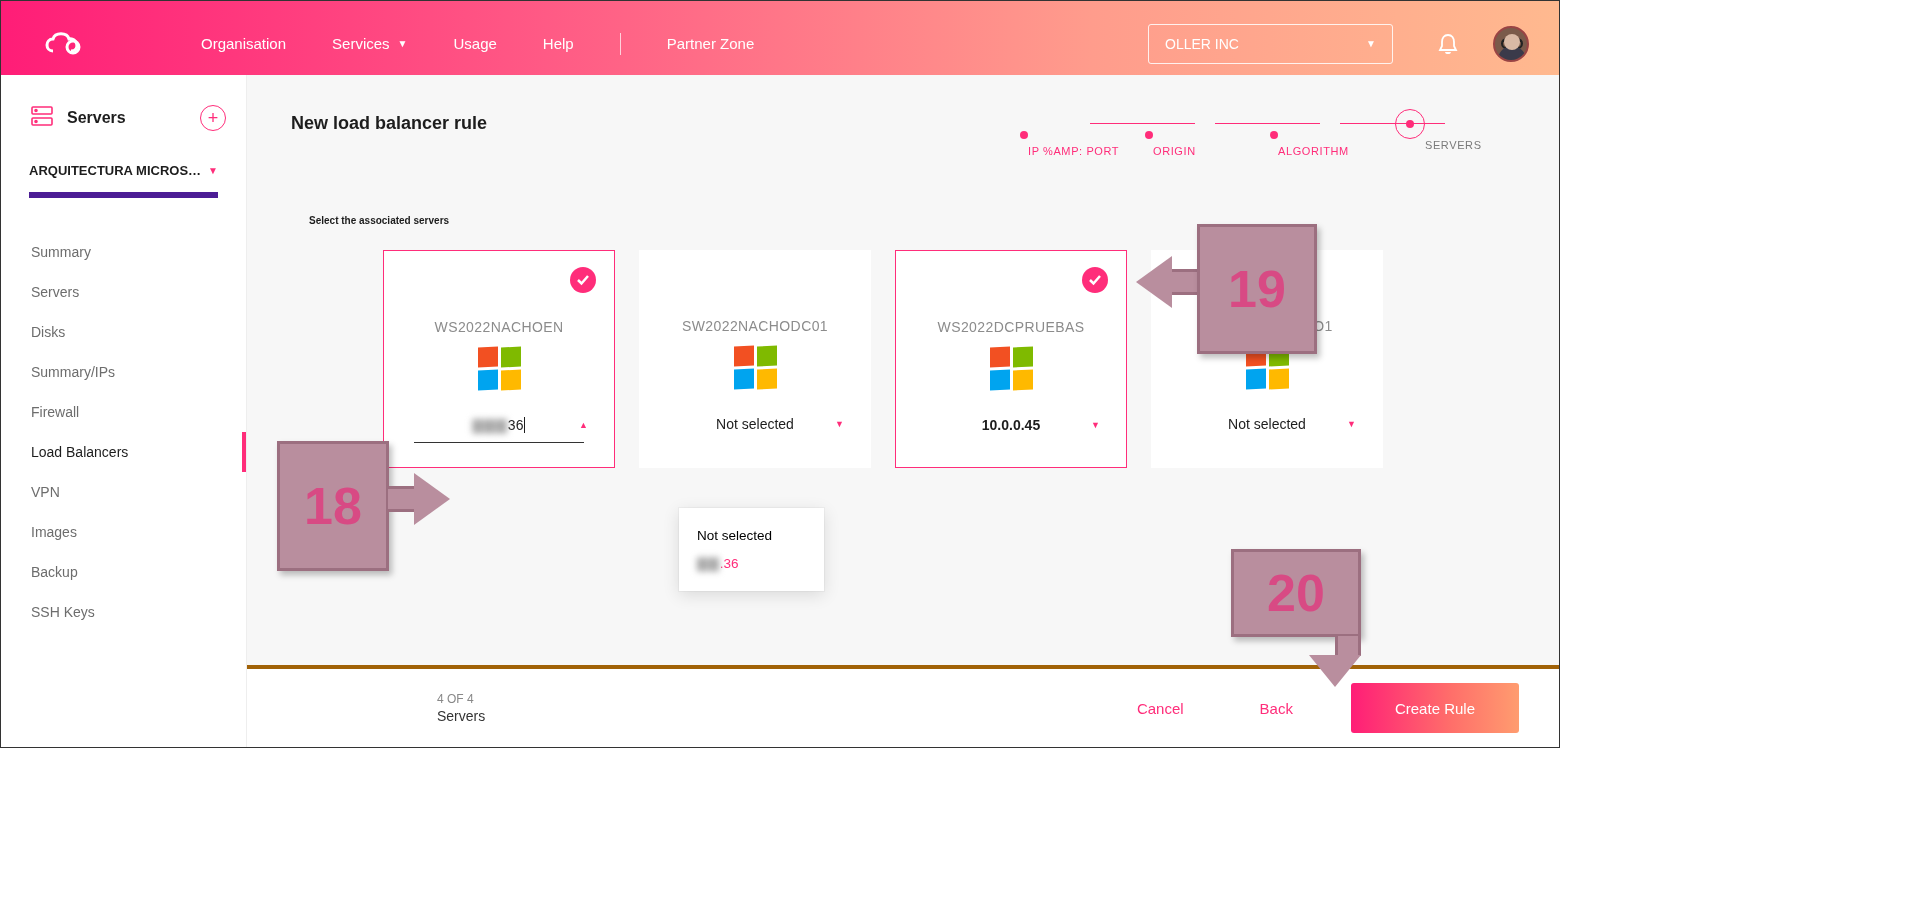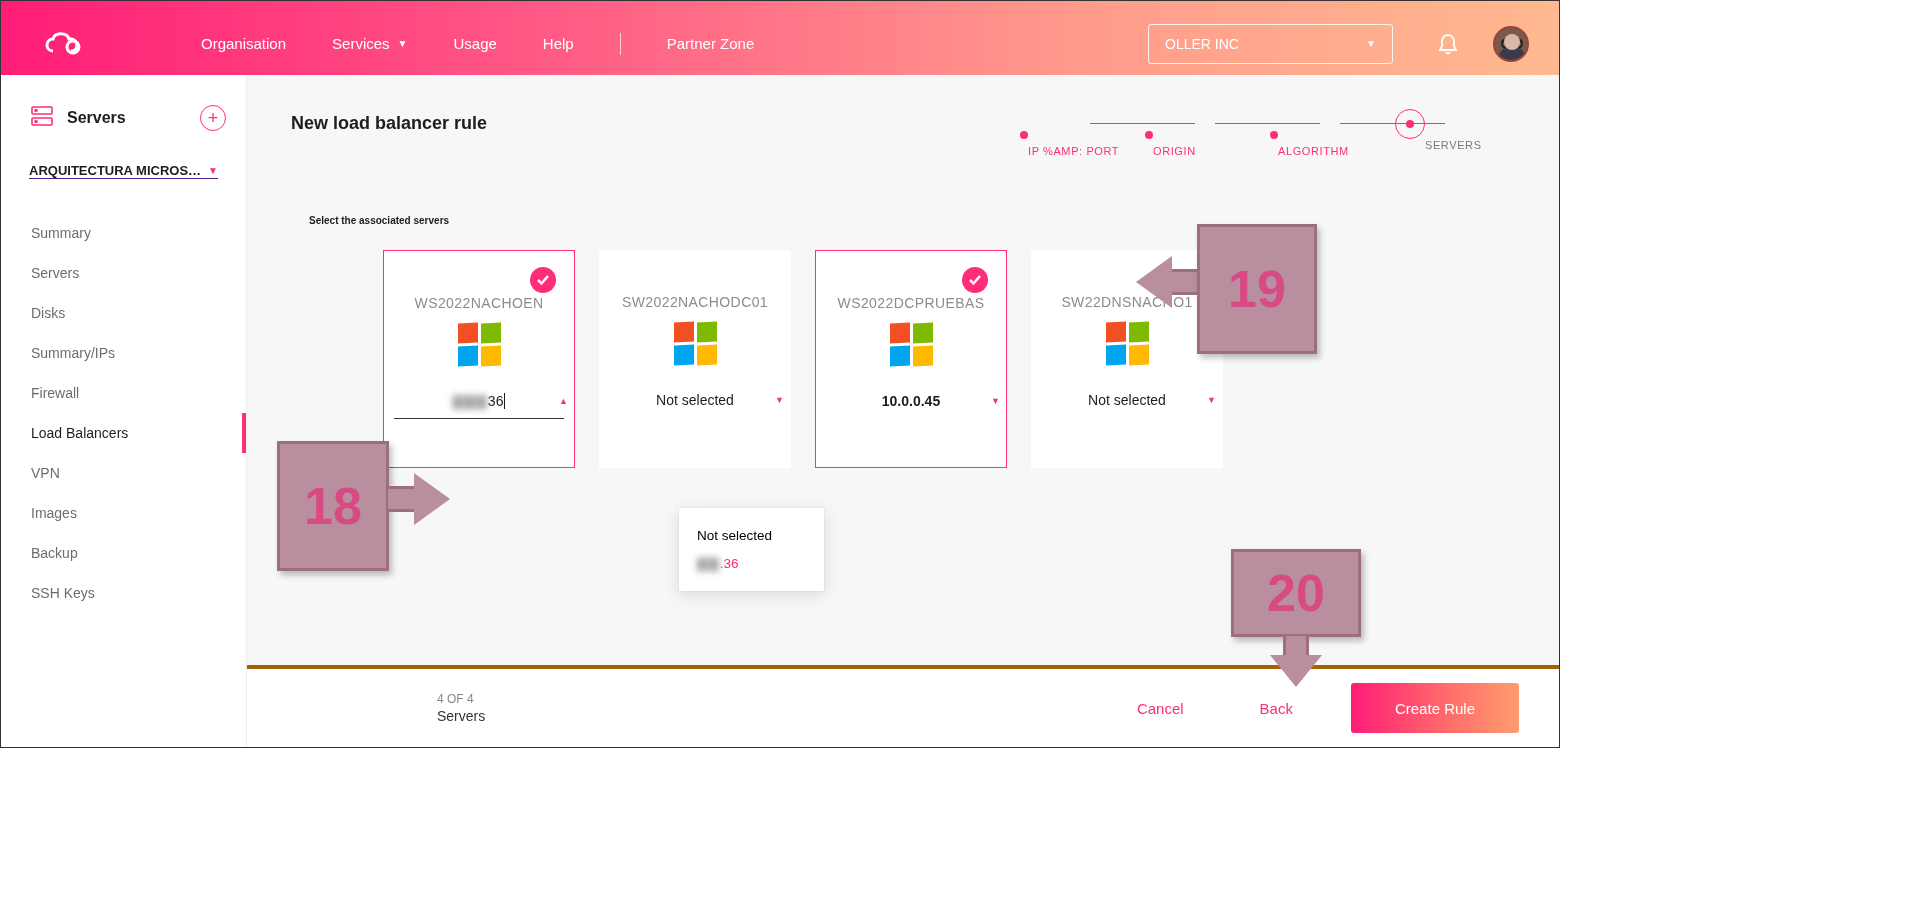--- a/index.html
+++ b/index.html
@@ -28,21 +28,21 @@
   .avatar .glasses{position:absolute;top:12px;left:8px;width:18px;height:6px;border-top:2px solid #222;}
   .avatar .glasses::before,.avatar .glasses::after{content:"";position:absolute;top:-4px;width:7px;height:7px;border:2px solid #222;border-radius:50%;}
   .avatar .glasses::before{left:-2px;} .avatar .glasses::after{right:-2px;}
 
   
   .shell { display:flex; height: calc(100% - 74px); }
   .sidebar { width: 246px; border-right:1px solid #eee; background:#fff; padding-top:20px; }
   .side-head { display:flex; align-items:center; justify-content:space-between; padding:0 20px 0 30px; height:46px; }
   .side-head .label { display:flex; align-items:center; gap:14px; font-weight:700; font-size:16px; color:#1d1d1d; }
   .side-plus { width:26px; height:26px; border:1px solid #ff2d7a; border-radius:50%; color:#ff2d7a; display:flex; align-items:center; justify-content:center; font-size:18px; cursor:pointer; }
-  .proj-select { margin: 22px 28px 0; border-bottom:1px solid #4c1d95; display:flex; align-items:center; justify-content:space-between; font-weight:700; font-size:13px; color:#1d1d1d; cursor:pointer; }
+  .proj-select { margin: 22px 28px 0; padding-bottom:14px; border-bottom:6px solid #4c1d95; display:flex; align-items:center; justify-content:space-between; font-weight:700; font-size:13px; color:#1d1d1d; cursor:pointer; }
   .proj-select .caret { color:#ff2d7a; font-size:10px; }
   .side-list { margin-top:34px; }
   .side-item { height:40px; display:flex; align-items:center; padding:0 0 0 30px; font-size:14px; color:#6d6d6d; cursor:pointer; }
   .side-item.active { color:#1d1d1d; font-weight:500; position:relative; }
   .side-item.active::after { content:""; position:absolute; right:0; top:0; bottom:0; width:4px; background:#ff2d7a; }
 
   .main { flex:1; background:#f7f7f7; position:relative; display:flex; flex-direction:column; }
   .main-inner { padding: 38px 44px 0 44px; flex:1; overflow:auto; }
   .page-head { display:flex; justify-content:space-between; align-items:flex-start; }
   .page-title { font-weight:700; font-size:18px; color:#1d1d1d; }
@@ -52,22 +52,22 @@
   .step .lbl { margin-top:32px; font-size:11px; letter-spacing:.6px; color:#ff2d7a; }
   .step.current .dot { width:30px; height:30px; border:1px solid #ff2d7a; background:none; position:relative; top:-11px; }
   .step.current .dot::after { content:""; width:8px; height:8px; background:#ff2d7a; border-radius:50%; position:absolute; top:10px; left:10px; }
   .step.current .lbl { color:#7a7a7a; margin-top: 20px; }
   .line { height:1px; flex:0 0 auto; width:105px; background:#ff2d7a; position:relative; top:-12px; margin: 0 -50px; }
 
   .section-label { font-weight:700; font-size:10px; color:#1d1d1d; margin:58px 0 24px 18px; }
 
   .cards { display:flex; gap:24px; padding-left:92px; }
   .card {
-    width:192px; height:218px; background:#fff; position:relative;
-    display:flex; flex-direction:column; align-items:center; padding-top:44px;
+    width:232px; height:218px; background:#fff; position:relative;
+    display:flex; flex-direction:column; align-items:center; padding-top:68px;
     cursor:pointer;
   }
   .card.selected { border:1px solid #ff2d7a; }
   .check { position:absolute; top:16px; right:18px; width:26px; height:26px; border-radius:50%; background:#ff2d7a; display:flex; align-items:center; justify-content:center; }
   .check svg { stroke:#fff; }
   .card .name { font-size:14px; color:#8c8c8c; letter-spacing:.4px; }
   .winlogo { width:42px; height:42px; margin-top:12px; display:grid; grid-template-columns:1fr 1fr; grid-template-rows:1fr 1fr; gap:3px; }
   .winlogo span:nth-child(1){ background:#f25022; } .winlogo span:nth-child(2){ background:#7fba00; }
   .winlogo span:nth-child(3){ background:#00a4ef; } .winlogo span:nth-child(4){ background:#ffb900; }
   .winlogo span { transform: skewY(-3deg); }
@@ -108,21 +108,21 @@
     margin-top: 15px;
   }
   .callout .arrow-right { width:0; height:0; border-top:26px solid transparent; border-bottom:26px solid transparent; border-left:36px solid #B98E9E; margin-left:-2px; position:relative; }
   .callout .arrow-right::before{ content:""; position:absolute; left:-38px; top:-28px; border-top:28px solid transparent; border-bottom:28px solid transparent; border-left:38px solid #9c6f80; z-index:-1; }
   .callout .stem-r { width:28px; height:26px; background:#B98E9E; border-top:3px solid #9c6f80; border-bottom:3px solid #9c6f80; margin-left:-1px; }
 
   .callout .arrow-left { width:0; height:0; border-top:26px solid transparent; border-bottom:26px solid transparent; border-right:36px solid #B98E9E; margin-right:-2px; position:relative; }
   .callout .arrow-left::before{ content:""; position:absolute; right:-38px; top:-28px; border-top:28px solid transparent; border-bottom:28px solid transparent; border-right:38px solid #9c6f80; z-index:-1; }
   .callout .stem-l { width:28px; height:26px; background:#B98E9E; border-top:3px solid #9c6f80; border-bottom:3px solid #9c6f80; margin-right:-1px; }
 
-  .callout-down { position:absolute; display:flex; flex-direction:column; align-items:center; pointer-events:none; }
+  .callout-down { position:absolute; display:flex; flex-direction:column; align-items:flex-end; pointer-events:none; }
   .callout-down .box {
     background:#B98E9E; border:3px solid #9c6f80; color:#D84A84; font-weight:700;
     display:flex; align-items:center; justify-content:center; font-size:52px;
     box-shadow: 3px 4px 6px rgba(0,0,0,.25);
   }
   .callout-down .stem-d { height:20px; width:26px; background:#B98E9E; border-left:3px solid #9c6f80; border-right:3px solid #9c6f80; margin-top:-1px; }
   .callout-down .arrow-down { width:0; height:0; border-left:26px solid transparent; border-right:26px solid transparent; border-top:32px solid #B98E9E; position:relative; margin-top:-1px; }
   .callout-down .arrow-down::before{ content:""; position:absolute; top:-34px; left:-28px; border-left:28px solid transparent; border-right:28px solid transparent; border-top:34px solid #9c6f80; z-index:-1; }
 
 </style>

